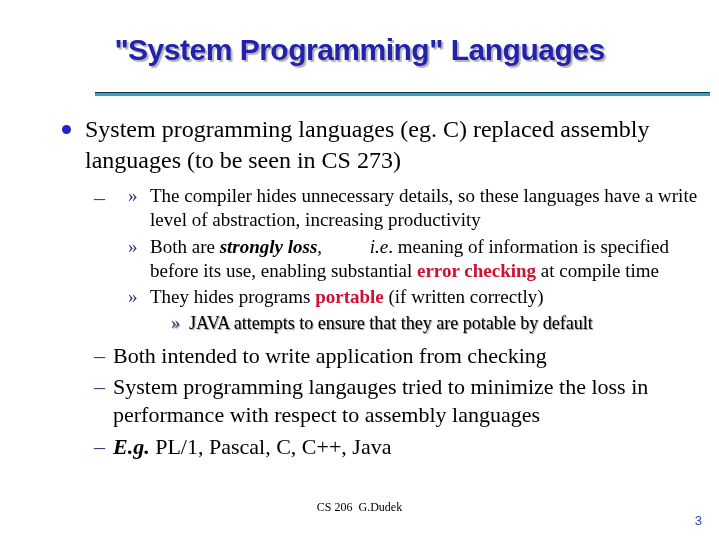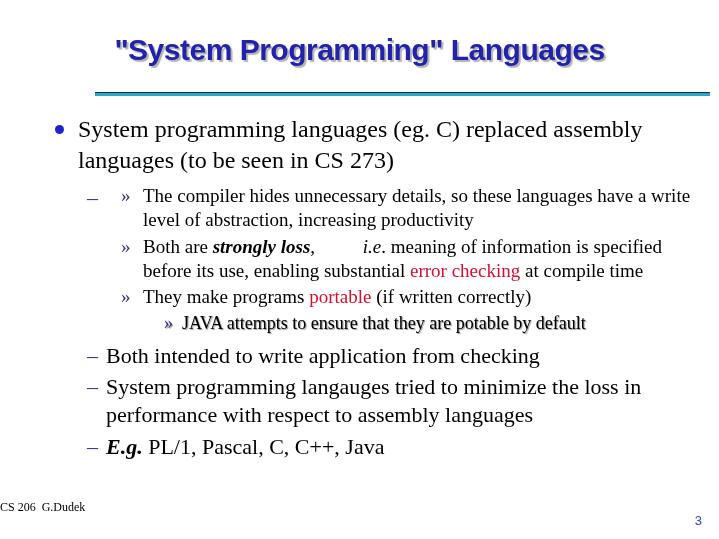--- a/index.html
+++ b/index.html
@@ -39,20 +39,21 @@
     width: 615px;
     height: 3px;
     background: var(--rule, #29a8cc);
     border-top: 1px solid var(--rule_edge, #1c3040);
   }
   .content {
     position: absolute;
     top: 114px;
     left: 0;
     right: 0;
+    padding-left: 7px;
   }
   .item {
     position: relative;
     line-height: 1.28;
   }
   .item .marker {
     position: absolute;
     top: 0;
     color: var(--marker, #333377);
   }
@@ -67,26 +68,27 @@
   .l2 { font-size: 22px; padding: 0 35px 0 106px; margin-bottom: 4px; line-height: 1.26; }
   .l2 .marker { left: 87px; }
   .l2.first { margin-bottom: 2px; }
   .l3 { font-size: 19px; padding: 0 14px 0 143px; margin-bottom: 3px; line-height: 1.25; }
   .l3 .marker { left: 121px; }
   .l4 { font-size: 18px; padding: 0 14px 0 182px; margin-bottom: 7px; line-height: 1.24;
         text-shadow: 1px 1px 1px rgba(110,110,110,0.75); }
   .l4 .marker { left: 164px; }
   .seg-bold-italic { font-weight: bold; font-style: italic; }
   .seg-italic { font-style: italic; margin-left: 43px; }
-  .seg-highlight { color: var(--highlight, #cc1133); }
+  .seg-highlight { color: var(--highlight, #cc1133); font-weight: bold; }
   .footer {
     position: absolute;
     left: 0;
     right: 0;
     bottom: 24px;
+    text-align: center;
     font-family: "Liberation Serif", serif;
     font-size: 12px;
     color: #000000;
   }
   .page-number {
     position: absolute;
     right: 17px;
     bottom: 11px;
     font-family: "Liberation Sans", sans-serif;
     font-size: 13px;
@@ -97,21 +99,21 @@
 <body>
 
 <div class="slide">
   <div class="title">"System Programming" Languages</div>
   <div class="rule"></div>
   <div class="content">
       <div class="item l1"><span class="marker dot"></span><span class="txt"><span>System programming languages (eg. C) replaced assembly languages (to be seen in CS 273)</span></span></div>
       <div class="item l2 first"><span class="marker">–</span></div>
       <div class="item l3"><span class="marker">»</span><span class="txt"><span>The compiler hides unnecessary details, so these languages have a write level of abstraction, increasing productivity</span></span></div>
       <div class="item l3"><span class="marker">»</span><span class="txt"><span>Both are </span><span class="seg-bold-italic">strongly loss</span><span>, </span><span class="seg-italic">i.e</span><span>. meaning of information is specified before its use, enabling substantial </span><span class="seg-highlight">error checking</span><span> at compile time</span></span></div>
-      <div class="item l3"><span class="marker">»</span><span class="txt"><span>They make programs </span><span class="seg-highlight">portable</span><span> (if written correctly)</span></span></div>
+      <div class="item l3"><span class="marker">»</span><span class="txt"><span>They hides programs </span><span class="seg-highlight">portable</span><span> (if written correctly)</span></span></div>
       <div class="item l4"><span class="marker">»</span><span class="txt"><span>JAVA attempts to ensure that they are potable by default</span></span></div>
       <div class="item l2"><span class="marker">–</span><span class="txt"><span>Both intended to write application from checking</span></span></div>
       <div class="item l2"><span class="marker">–</span><span class="txt"><span>System programming langauges tried to minimize the loss in performance with respect to assembly languages</span></span></div>
       <div class="item l2"><span class="marker">–</span><span class="txt"><span class="seg-bold-italic">E.g.</span><span> PL/1, Pascal, C, C++, Java</span></span></div>
     </div>
   <div class="footer">CS 206 &nbsp;G.Dudek</div>
   <div class="page-number">3</div>
 </div>
 
 </body></html>

